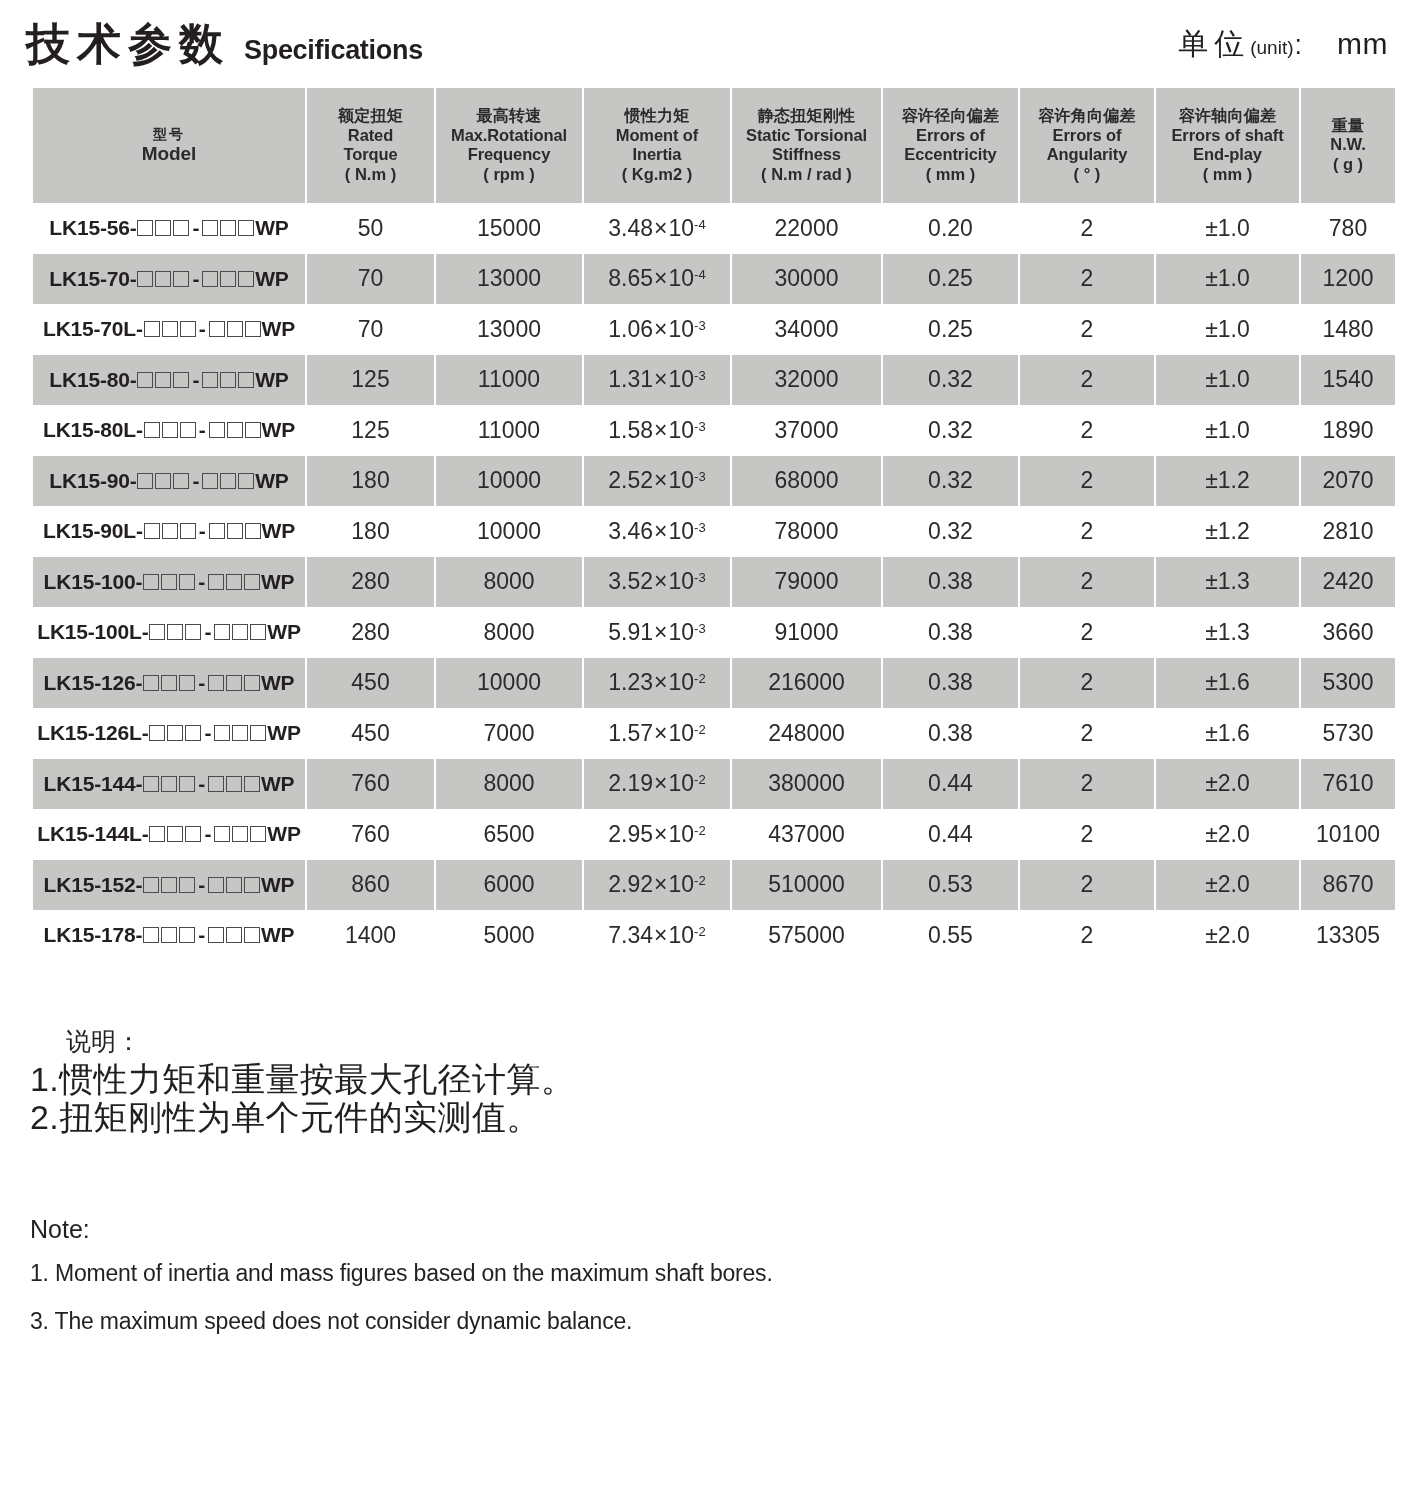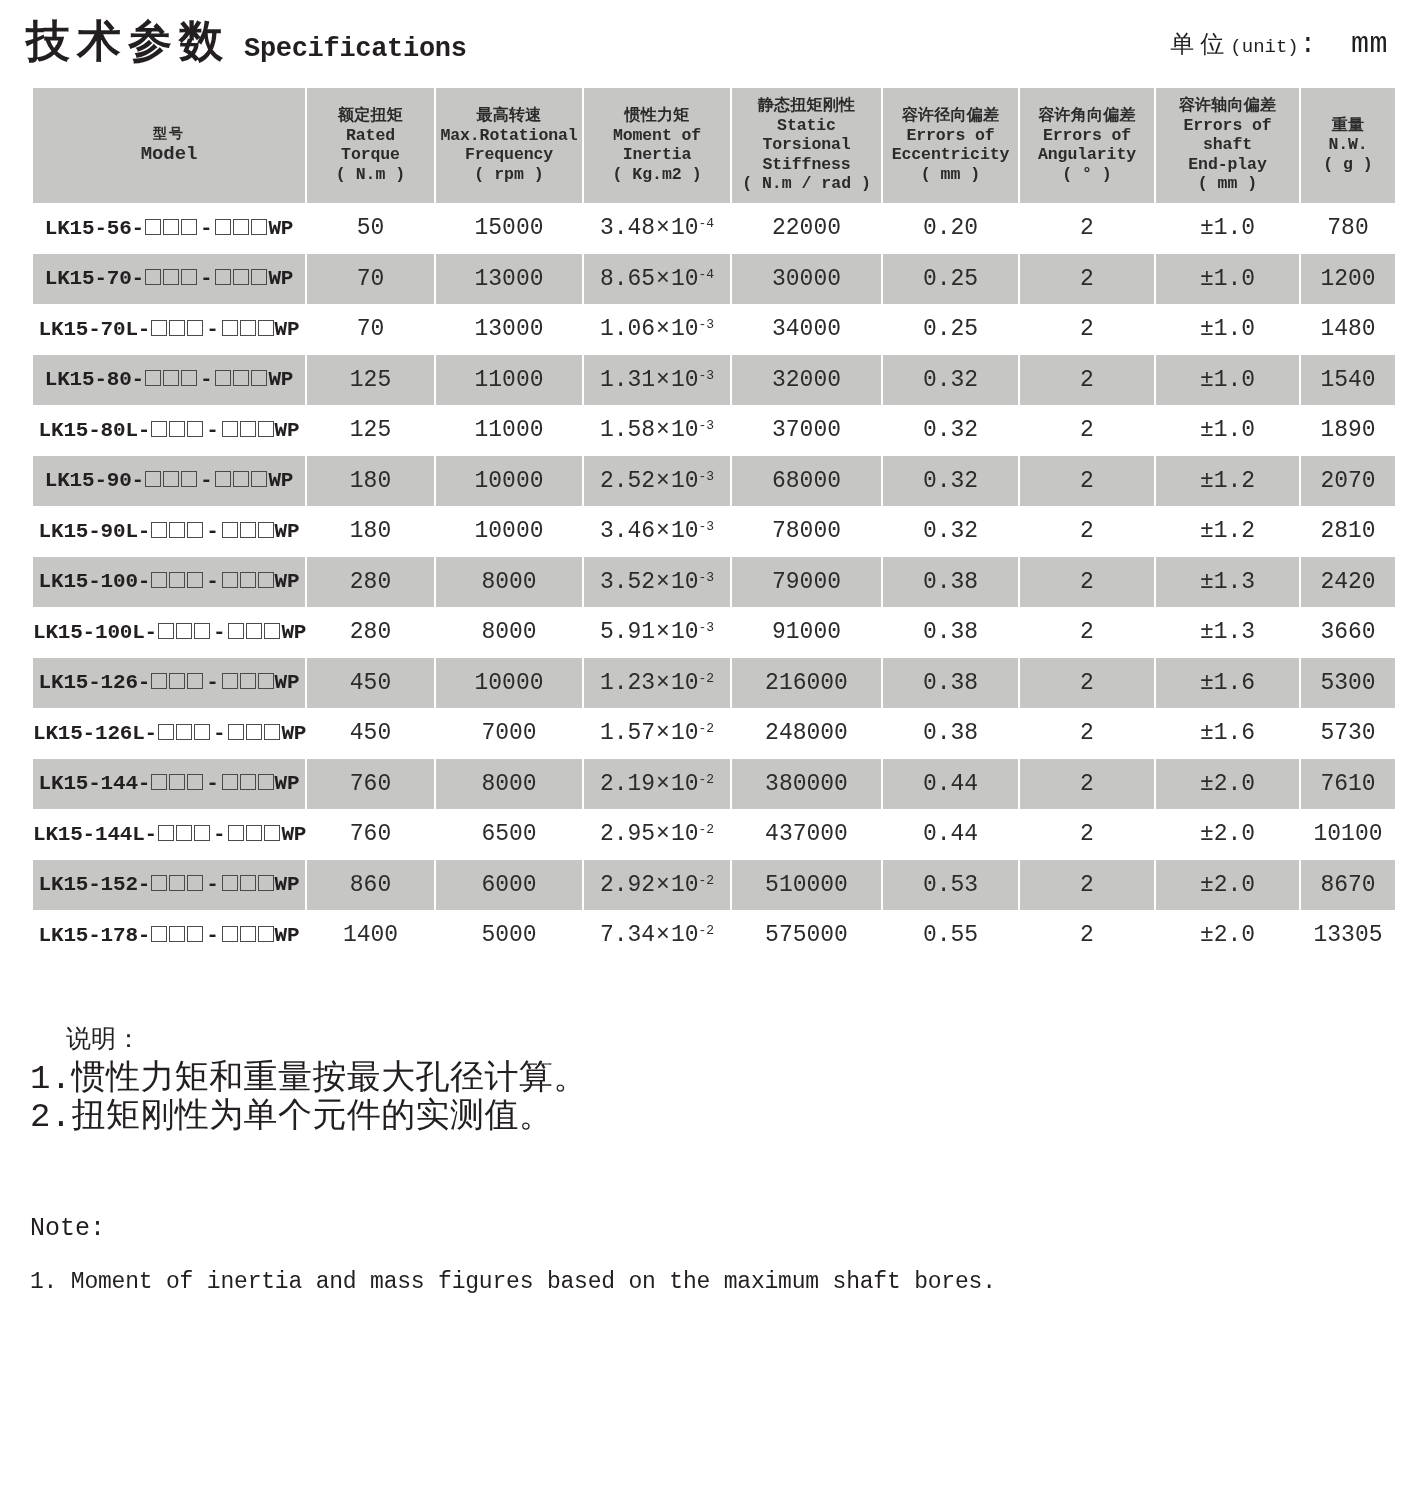--- a/index.html
+++ b/index.html
@@ -13,21 +13,20 @@
     font-family: "Liberation Sans", "DejaVu Sans", sans-serif;
     color: #231f20;
     overflow: hidden;
   }
   .page {
     position: relative;
     width: 1428px;
     height: 1264px;
     box-sizing: border-box;
     padding: 0;
-    font-family: Liberation Mono, monospace;
   }
 
   
   .title-row {
     position: absolute;
     left: 0;
     top: 0;
     width: 1428px;
     height: 88px;
     display: flex;
@@ -55,21 +54,21 @@
     line-height: 1;
     letter-spacing: -0.3px;
   }
   .unit-wrap {
     display: flex;
     align-items: baseline;
     color: #231f20;
     line-height: 1;
   }
   .unit-cn {
-    font-size: 24px;
+    font-size: 30px;
     letter-spacing: 6px;
   }
   .unit-paren {
     font-size: 19px;
     letter-spacing: 0px;
   }
   .unit-colon {
     font-size: 27px;
     padding: 0 1px;
   }
@@ -207,21 +206,21 @@
   .notes-en {
     position: absolute;
     left: 30px;
     top: 1212px;
     width: 1100px;
   }
   .notes-en .n-title {
     font-size: 25px;
     line-height: 34px;
     color: #231f20;
-    margin-bottom: 12px;
+    margin-bottom: 3px;
   }
   .notes-en .n-line {
     font-size: 23px;
     line-height: 48px;
     color: #231f20;
     letter-spacing: -0.2px;
   }
 </style>
 </head>
 <body>
@@ -479,15 +478,16 @@
 
   <div class="notes-cn">
     <div class="n-title">说明：</div>
     <div class="n-line">1.惯性力矩和重量按最大孔径计算。</div>
     <div class="n-line">2.扭矩刚性为单个元件的实测值。</div>
   </div>
 
   <div class="notes-en">
     <div class="n-title">Note:</div>
     <div class="n-line">1. Moment of inertia and mass figures based on the maximum shaft bores.</div>
+    <div class="n-line">3. The maximum speed does not consider dynamic balance.</div>
   </div>
 
 </div>
 
 </body></html>

